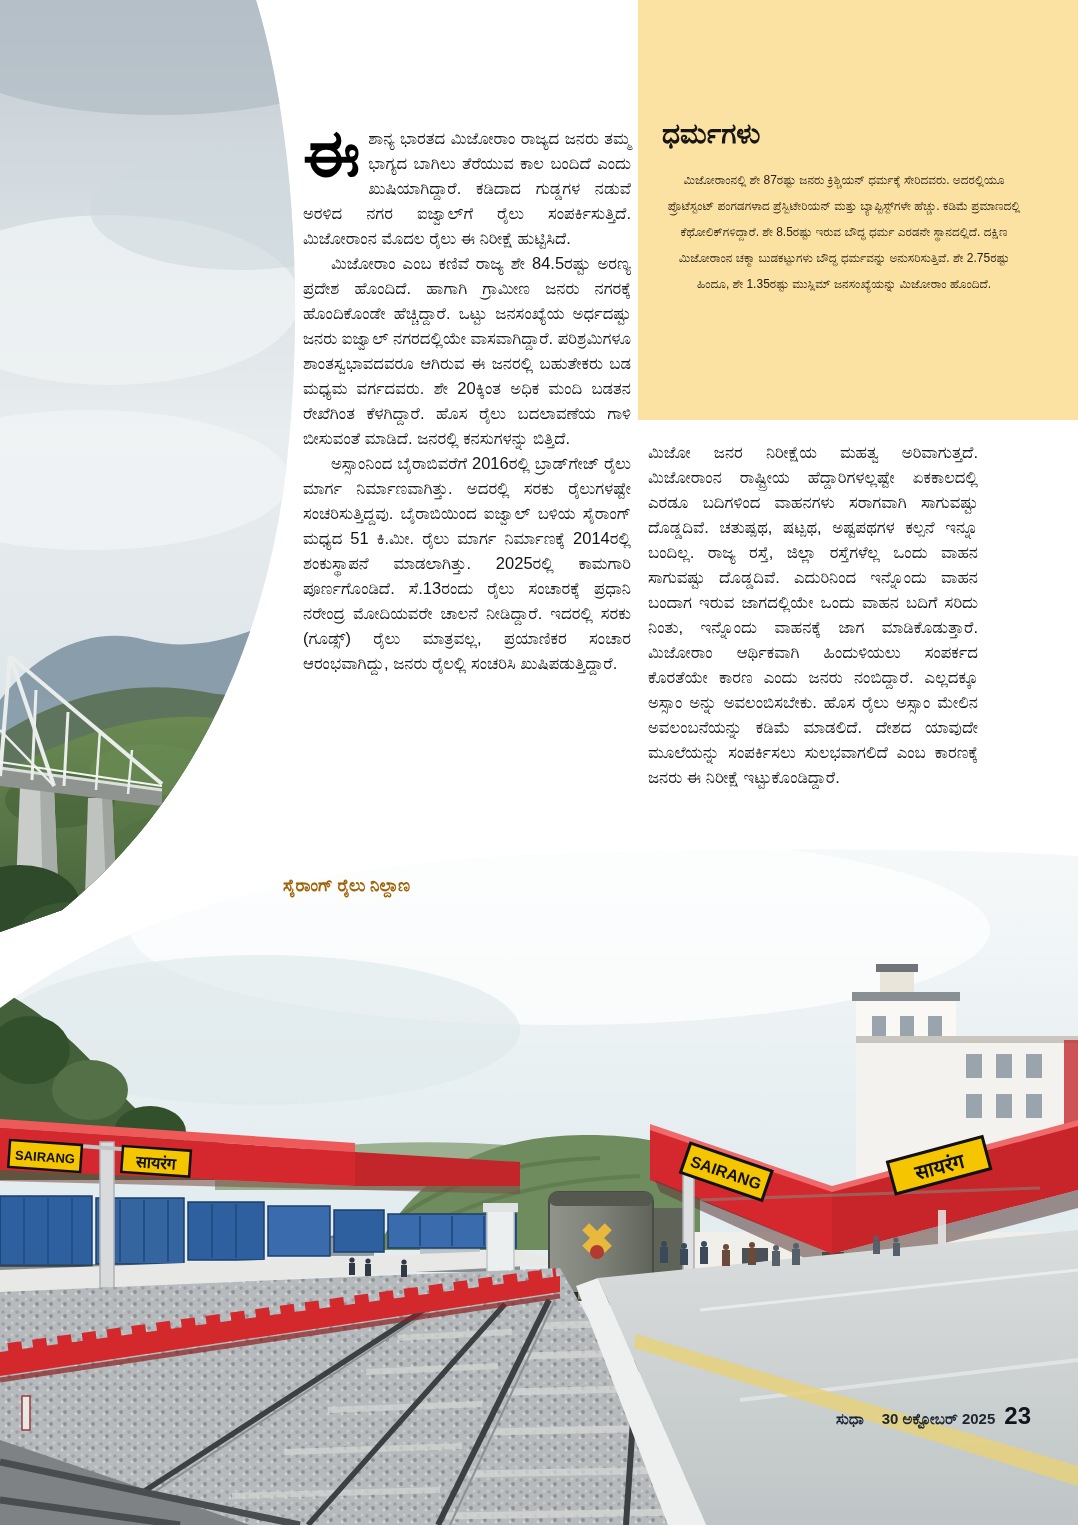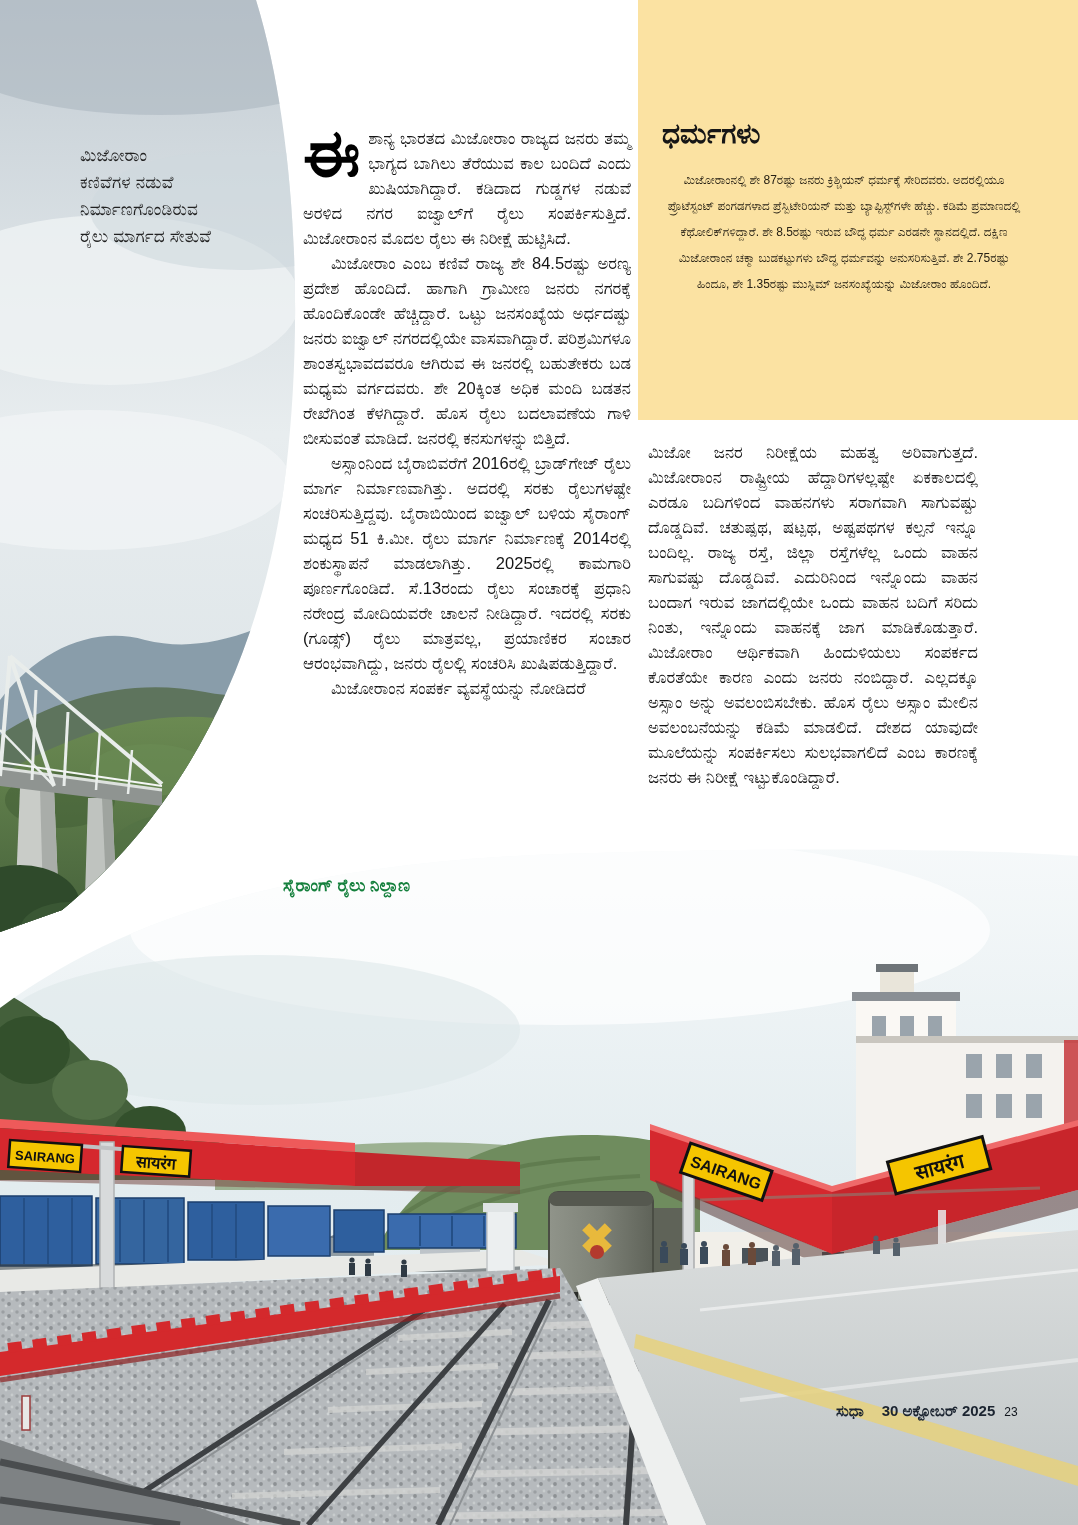--- a/index.html
+++ b/index.html
@@ -34,29 +34,29 @@
   }
   .religion-box h2{margin:0 0 16px 0;font-size:28px;font-weight:bold;color:#161616;}
   .religion-box .box-body{font-size:12px;line-height:26px;color:#262014;text-align:center;}
   
   .photo-bottom{
     position:absolute;left:0;top:840px;width:1078px;height:685px;
     clip-path:path("M0,168 C140,64 330,22 560,14 C800,6 1000,10 1078,16 L1078,685 L0,685 Z");
   }
   .photo-bottom svg{display:block;width:100%;height:100%;}
   .caption-mid{
-    position:absolute;left:283px;top:876px;font-size:17px;font-weight:bold;color:#15803d;text-align:center;
+    position:absolute;left:283px;top:876px;font-size:17px;font-weight:bold;color:#a16207;text-align:center;
   }
   
   .footer{
     position:absolute;left:836px;top:1402px;color:#1b2430;white-space:nowrap;
   }
   .footer .mag{font-weight:bold;font-size:15px;}
   .footer .date{font-weight:bold;font-size:15px;margin-left:18px;}
-  .footer .pagenum{font-weight:normal;font-size:12px;margin-left:9px;color:#10151c;margin-top:28px;}
+  .footer .pagenum{font-weight:bold;font-size:24px;margin-left:9px;color:#10151c;margin-top:28px;}
   .sign-text{font-weight:bold;fill:#111;}
 </style>
 </head>
 <body>
 
 <div class="page">
 
   <div class="photo-top">
     <svg viewBox="0 0 320 935" preserveAspectRatio="none">
       <defs>
@@ -106,37 +106,30 @@
         <path d="M132,750 L128,794" stroke-width="2.5"></path>
         <path d="M0,730 L54,786" stroke-width="2.5"></path>
       </g>
       <line x1="0" y1="762" x2="162" y2="786" stroke="#f4f6f5" stroke-width="2"></line>
 
       <ellipse cx="20" cy="905" rx="60" ry="40" fill="#2f4a2b"></ellipse>
       <ellipse cx="70" cy="930" rx="50" ry="28" fill="#3a5734"></ellipse>
     </svg>
   </div>
 
-  <div class="photo-top-caption">
-    <div>ಮಿಜೋರಾಂ</div>
-    <div>ಕಣಿವೆಗಳ ನಡುವೆ</div>
-    <div>ನಿರ್ಮಾಣಗೊಂಡಿರುವ</div>
-    <div>ರೈಲು ಮಾರ್ಗದ ಸೇತುವೆ</div>
-  </div>
 
   <div class="religion-box">
     <h2>ಧರ್ಮಗಳು</h2>
     <div class="box-body">ಮಿಜೋರಾಂನಲ್ಲಿ ಶೇ 87ರಷ್ಟು ಜನರು ಕ್ರಿಶ್ಚಿಯನ್ ಧರ್ಮಕ್ಕೆ ಸೇರಿದವರು. ಅದರಲ್ಲಿಯೂ ಪ್ರೊಟೆಸ್ಟಂಟ್ ಪಂಗಡಗಳಾದ ಪ್ರೆಸ್ಬಿಟೇರಿಯನ್ ಮತ್ತು ಬ್ಯಾಪ್ಟಿಸ್ಟ್‌ಗಳೇ ಹೆಚ್ಚು. ಕಡಿಮೆ ಪ್ರಮಾಣದಲ್ಲಿ ಕೆಥೋಲಿಕ್‌ಗಳಿದ್ದಾರೆ. ಶೇ 8.5ರಷ್ಟು ಇರುವ ಬೌದ್ಧ ಧರ್ಮ ಎರಡನೇ ಸ್ಥಾನದಲ್ಲಿದೆ. ದಕ್ಷಿಣ ಮಿಜೋರಾಂನ ಚಕ್ಮಾ ಬುಡಕಟ್ಟುಗಳು ಬೌದ್ಧ ಧರ್ಮವನ್ನು ಅನುಸರಿಸುತ್ತಿವೆ. ಶೇ 2.75ರಷ್ಟು ಹಿಂದೂ, ಶೇ 1.35ರಷ್ಟು ಮುಸ್ಲಿಮ್ ಜನಸಂಖ್ಯೆಯನ್ನು ಮಿಜೋರಾಂ ಹೊಂದಿದೆ.</div>
   </div>
 
   <div class="col col1">
     <p><span class="dropcap">ಈ</span><span>ಶಾನ್ಯ ಭಾರತದ ಮಿಜೋರಾಂ ರಾಜ್ಯದ ಜನರು ತಮ್ಮ ಭಾಗ್ಯದ ಬಾಗಿಲು ತೆರೆಯುವ ಕಾಲ ಬಂದಿದೆ ಎಂದು ಖುಷಿಯಾಗಿದ್ದಾರೆ. ಕಡಿದಾದ ಗುಡ್ಡಗಳ ನಡುವೆ ಅರಳಿದ ನಗರ ಐಜ್ವಾಲ್‌ಗೆ ರೈಲು ಸಂಪರ್ಕಿಸುತ್ತಿದೆ. ಮಿಜೋರಾಂನ ಮೊದಲ ರೈಲು ಈ ನಿರೀಕ್ಷೆ ಹುಟ್ಟಿಸಿದೆ.</span></p>
     <p>ಮಿಜೋರಾಂ ಎಂಬ ಕಣಿವೆ ರಾಜ್ಯ ಶೇ 84.5ರಷ್ಟು ಅರಣ್ಯ ಪ್ರದೇಶ ಹೊಂದಿದೆ. ಹಾಗಾಗಿ ಗ್ರಾಮೀಣ ಜನರು ನಗರಕ್ಕೆ ಹೊಂದಿಕೊಂಡೇ ಹೆಚ್ಚಿದ್ದಾರೆ. ಒಟ್ಟು ಜನಸಂಖ್ಯೆಯ ಅರ್ಧದಷ್ಟು ಜನರು ಐಜ್ವಾಲ್ ನಗರದಲ್ಲಿಯೇ ವಾಸವಾಗಿದ್ದಾರೆ. ಪರಿಶ್ರಮಿಗಳೂ ಶಾಂತಸ್ವಭಾವದವರೂ ಆಗಿರುವ ಈ ಜನರಲ್ಲಿ ಬಹುತೇಕರು ಬಡ ಮಧ್ಯಮ ವರ್ಗದವರು. ಶೇ 20ಕ್ಕಿಂತ ಅಧಿಕ ಮಂದಿ ಬಡತನ ರೇಖೆಗಿಂತ ಕೆಳಗಿದ್ದಾರೆ. ಹೊಸ ರೈಲು ಬದಲಾವಣೆಯ ಗಾಳಿ ಬೀಸುವಂತೆ ಮಾಡಿದೆ. ಜನರಲ್ಲಿ ಕನಸುಗಳನ್ನು ಬಿತ್ತಿದೆ.</p>
     <p>ಅಸ್ಸಾಂನಿಂದ ಬೈರಾಬಿವರೆಗೆ 2016ರಲ್ಲಿ ಬ್ರಾಡ್‌ಗೇಜ್ ರೈಲು ಮಾರ್ಗ ನಿರ್ಮಾಣವಾಗಿತ್ತು. ಅದರಲ್ಲಿ ಸರಕು ರೈಲುಗಳಷ್ಟೇ ಸಂಚರಿಸುತ್ತಿದ್ದವು. ಬೈರಾಬಿಯಿಂದ ಐಜ್ವಾಲ್ ಬಳಿಯ ಸೈರಾಂಗ್ ಮಧ್ಯದ 51 ಕಿ.ಮೀ. ರೈಲು ಮಾರ್ಗ ನಿರ್ಮಾಣಕ್ಕೆ 2014ರಲ್ಲಿ ಶಂಕುಸ್ಥಾಪನೆ ಮಾಡಲಾಗಿತ್ತು. 2025ರಲ್ಲಿ ಕಾಮಗಾರಿ ಪೂರ್ಣಗೊಂಡಿದೆ. ಸೆ.13ರಂದು ರೈಲು ಸಂಚಾರಕ್ಕೆ ಪ್ರಧಾನಿ ನರೇಂದ್ರ ಮೋದಿಯವರೇ ಚಾಲನೆ ನೀಡಿದ್ದಾರೆ. ಇದರಲ್ಲಿ ಸರಕು (ಗೂಡ್ಸ್) ರೈಲು ಮಾತ್ರವಲ್ಲ, ಪ್ರಯಾಣಿಕರ ಸಂಚಾರ ಆರಂಭವಾಗಿದ್ದು, ಜನರು ರೈಲಲ್ಲಿ ಸಂಚರಿಸಿ ಖುಷಿಪಡುತ್ತಿದ್ದಾರೆ.</p>
-    <p>ಮಿಜೋರಾಂನ ಸಂಪರ್ಕ ವ್ಯವಸ್ಥೆಯನ್ನು ನೋಡಿದರೆ</p>
   </div>
 
   <div class="col col2">
     <p>ಮಿಜೋ ಜನರ ನಿರೀಕ್ಷೆಯ ಮಹತ್ವ ಅರಿವಾಗುತ್ತದೆ. ಮಿಜೋರಾಂನ ರಾಷ್ಟ್ರೀಯ ಹೆದ್ದಾರಿಗಳಲ್ಲಷ್ಟೇ ಏಕಕಾಲದಲ್ಲಿ ಎರಡೂ ಬದಿಗಳಿಂದ ವಾಹನಗಳು ಸರಾಗವಾಗಿ ಸಾಗುವಷ್ಟು ದೊಡ್ಡದಿವೆ. ಚತುಷ್ಪಥ, ಷಟ್ಪಥ, ಅಷ್ಟಪಥಗಳ ಕಲ್ಪನೆ ಇನ್ನೂ ಬಂದಿಲ್ಲ. ರಾಜ್ಯ ರಸ್ತೆ, ಜಿಲ್ಲಾ ರಸ್ತೆಗಳೆಲ್ಲ ಒಂದು ವಾಹನ ಸಾಗುವಷ್ಟು ದೊಡ್ಡದಿವೆ. ಎದುರಿನಿಂದ ಇನ್ನೊಂದು ವಾಹನ ಬಂದಾಗ ಇರುವ ಜಾಗದಲ್ಲಿಯೇ ಒಂದು ವಾಹನ ಬದಿಗೆ ಸರಿದು ನಿಂತು, ಇನ್ನೊಂದು ವಾಹನಕ್ಕೆ ಜಾಗ ಮಾಡಿಕೊಡುತ್ತಾರೆ. ಮಿಜೋರಾಂ ಆರ್ಥಿಕವಾಗಿ ಹಿಂದುಳಿಯಲು ಸಂಪರ್ಕದ ಕೊರತೆಯೇ ಕಾರಣ ಎಂದು ಜನರು ನಂಬಿದ್ದಾರೆ. ಎಲ್ಲದಕ್ಕೂ ಅಸ್ಸಾಂ ಅನ್ನು ಅವಲಂಬಿಸಬೇಕು. ಹೊಸ ರೈಲು ಅಸ್ಸಾಂ ಮೇಲಿನ ಅವಲಂಬನೆಯನ್ನು ಕಡಿಮೆ ಮಾಡಲಿದೆ. ದೇಶದ ಯಾವುದೇ ಮೂಲೆಯನ್ನು ಸಂಪರ್ಕಿಸಲು ಸುಲಭವಾಗಲಿದೆ ಎಂಬ ಕಾರಣಕ್ಕೆ ಜನರು ಈ ನಿರೀಕ್ಷೆ ಇಟ್ಟುಕೊಂಡಿದ್ದಾರೆ.</p>
   </div>
 
   <div class="photo-bottom">
     <svg viewBox="0 0 1078 685" preserveAspectRatio="none">
       <defs>
         <linearGradient id="skyB" x1="0" y1="0" x2="0" y2="1">

